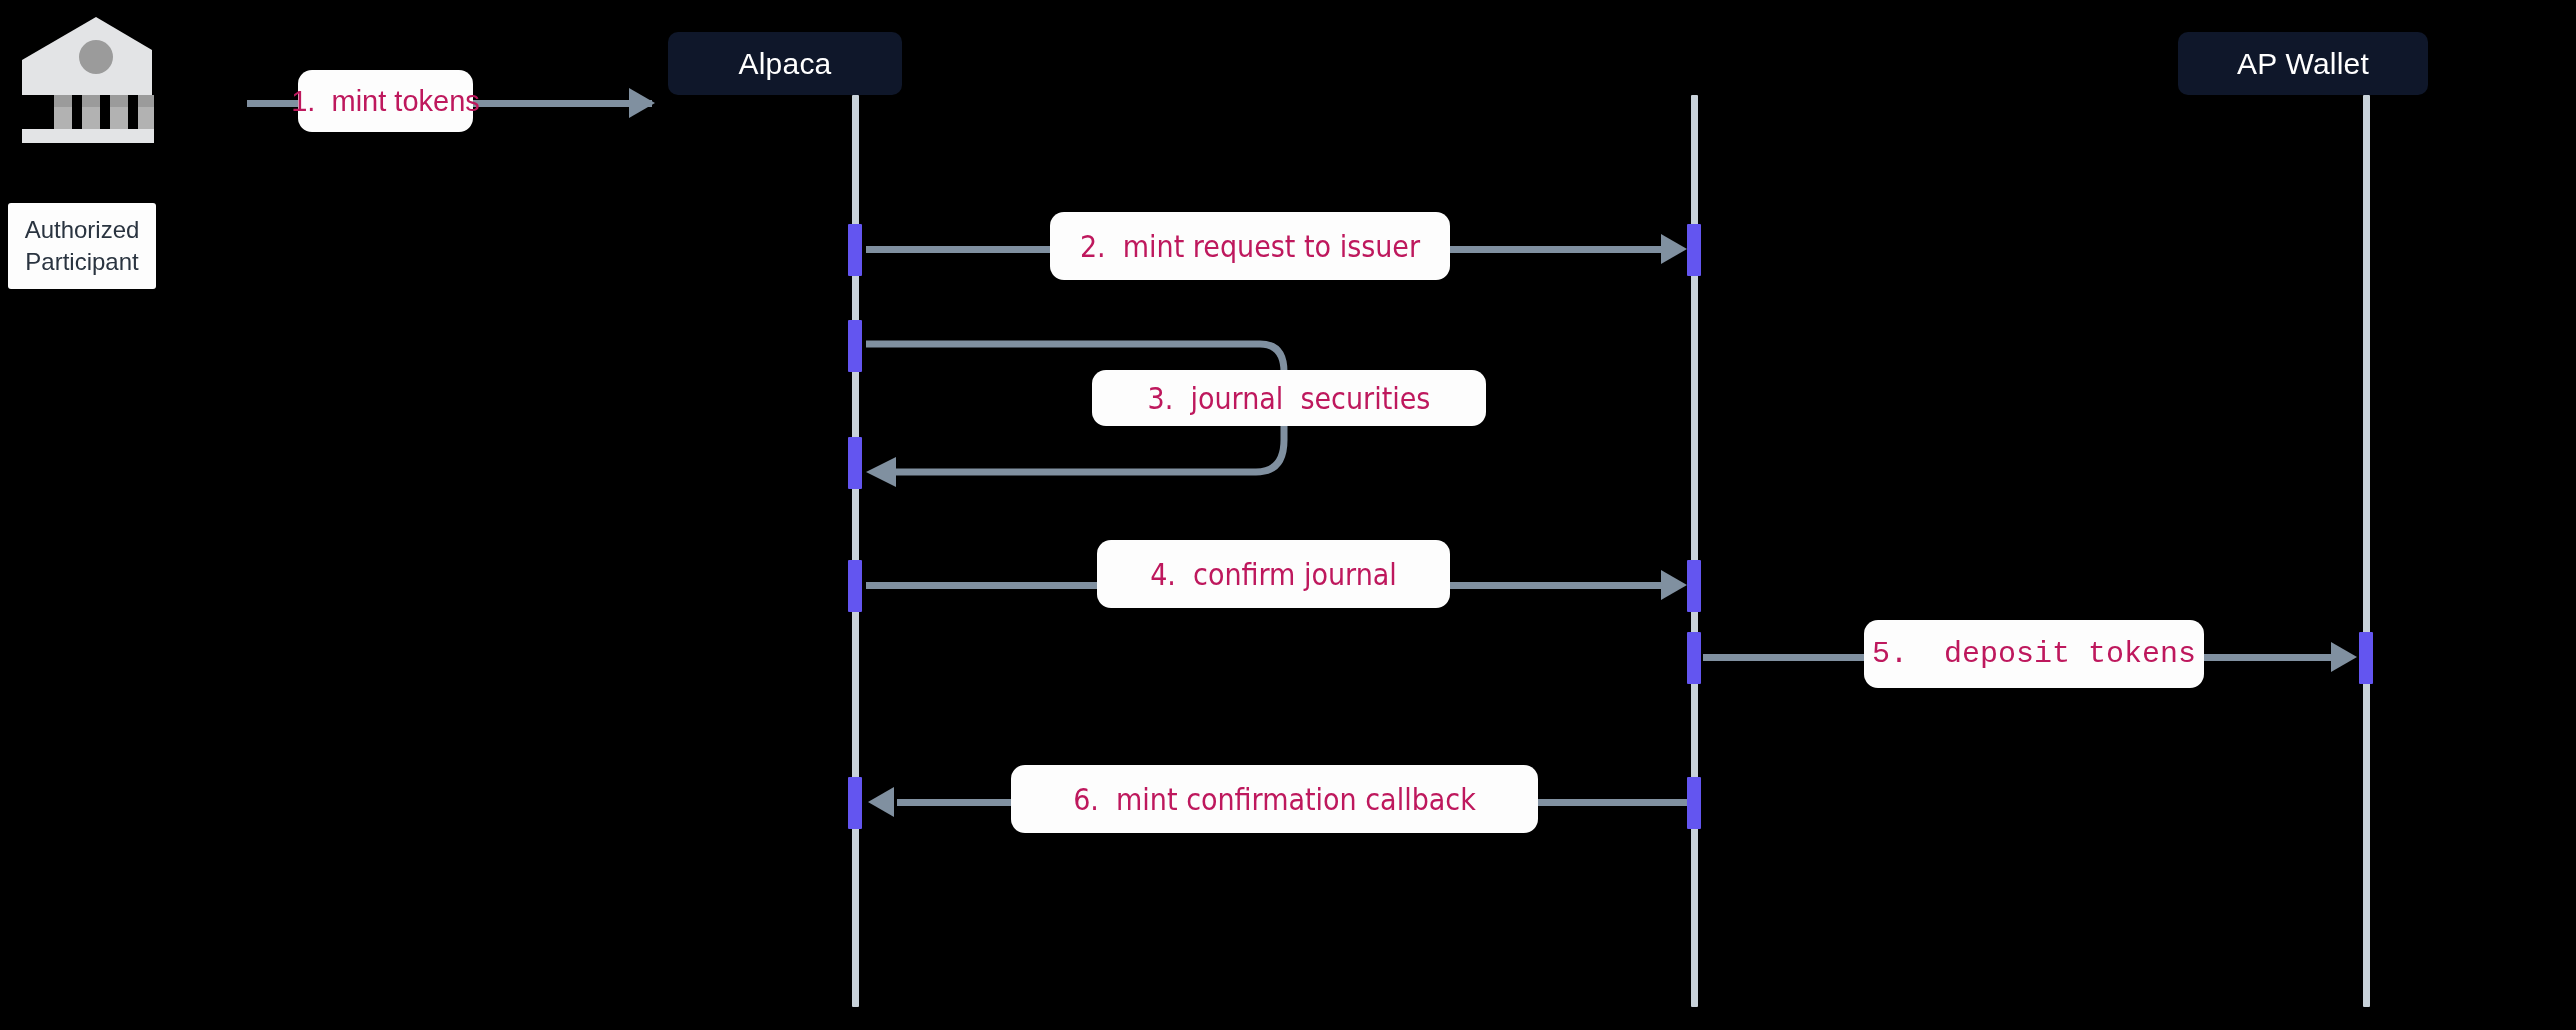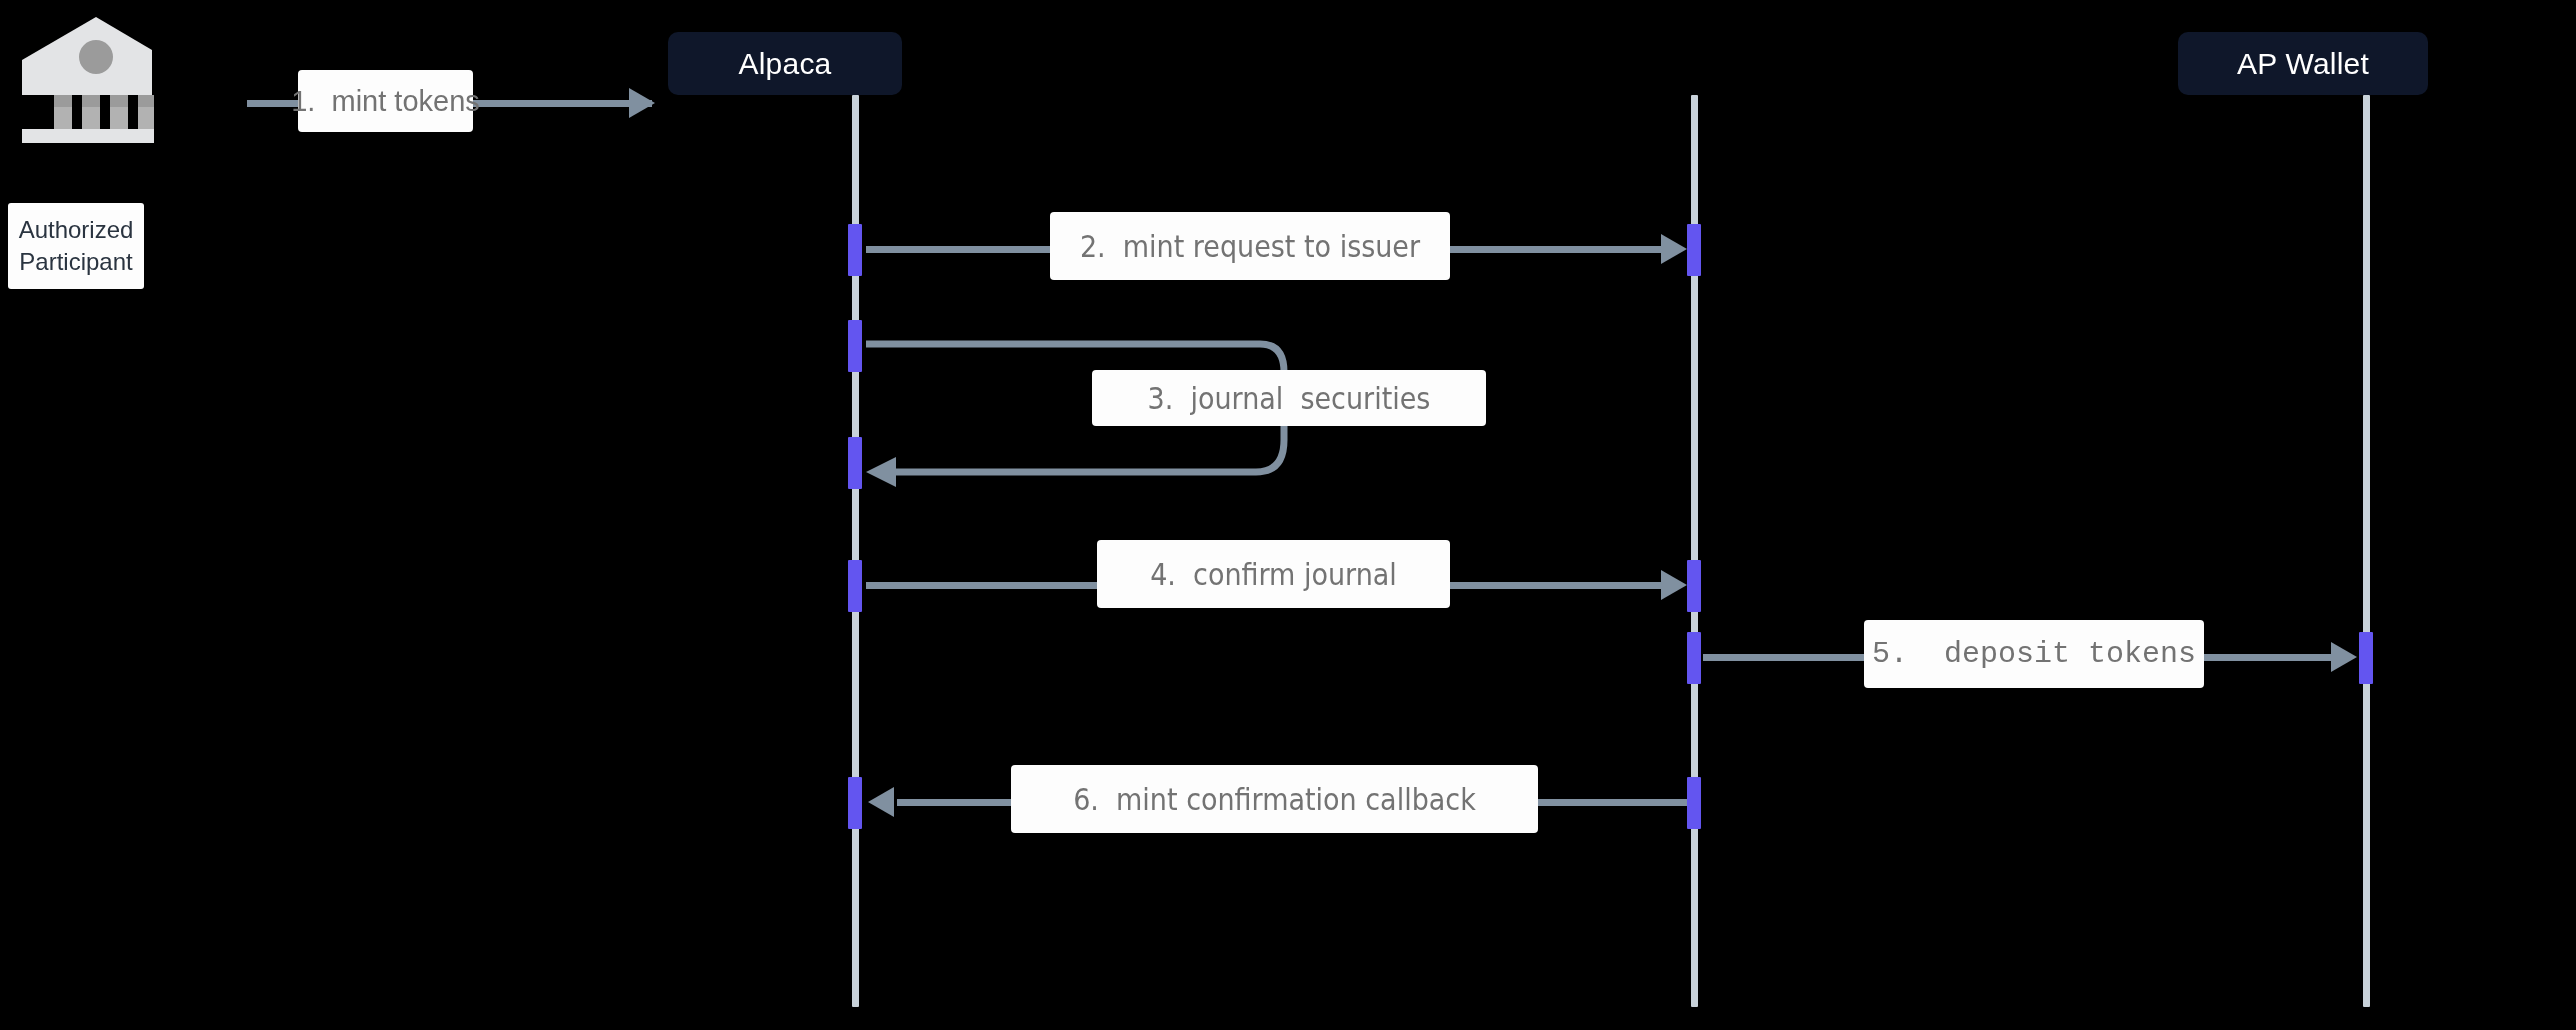--- a/index.html
+++ b/index.html
@@ -55,21 +55,21 @@
     position: absolute;
     left: 18px;
     top: 15px;
     width: 138px;
     height: 128px;
   }
   .actor-label {
     position: absolute;
     left: 8px;
     top: 203px;
-    width: 136px;
+    width: 148px;
     height: 86px;
     background: #fdfdfd;
     border-radius: 3px;
     display: flex;
     flex-direction: column;
     align-items: center;
     justify-content: center;
     color: #2a3440;
     font-family: "Liberation Sans", sans-serif;
     font-size: 24px;
@@ -96,25 +96,25 @@
   .arrow-head.left {
     border-top: 15px solid transparent;
     border-bottom: 15px solid transparent;
     border-right: 26px solid #8090a0;
   }
 
   
   .msg-label {
     position: absolute;
     background: #fdfdfd;
-    border-radius: 4px;
+    border-radius: 14px;
     display: flex;
     align-items: center;
     justify-content: center;
-    color: #737373;
+    color: #be185d;
     font-family: "DejaVu Sans Condensed", "DejaVu Sans", sans-serif;
     font-size: 30px;
     white-space: pre;
     box-sizing: border-box;
     padding: 8px 14px;
   }
   .msg-label.wide-font {
     font-family: "Liberation Sans", sans-serif;
     font-size: 29px;
   }

